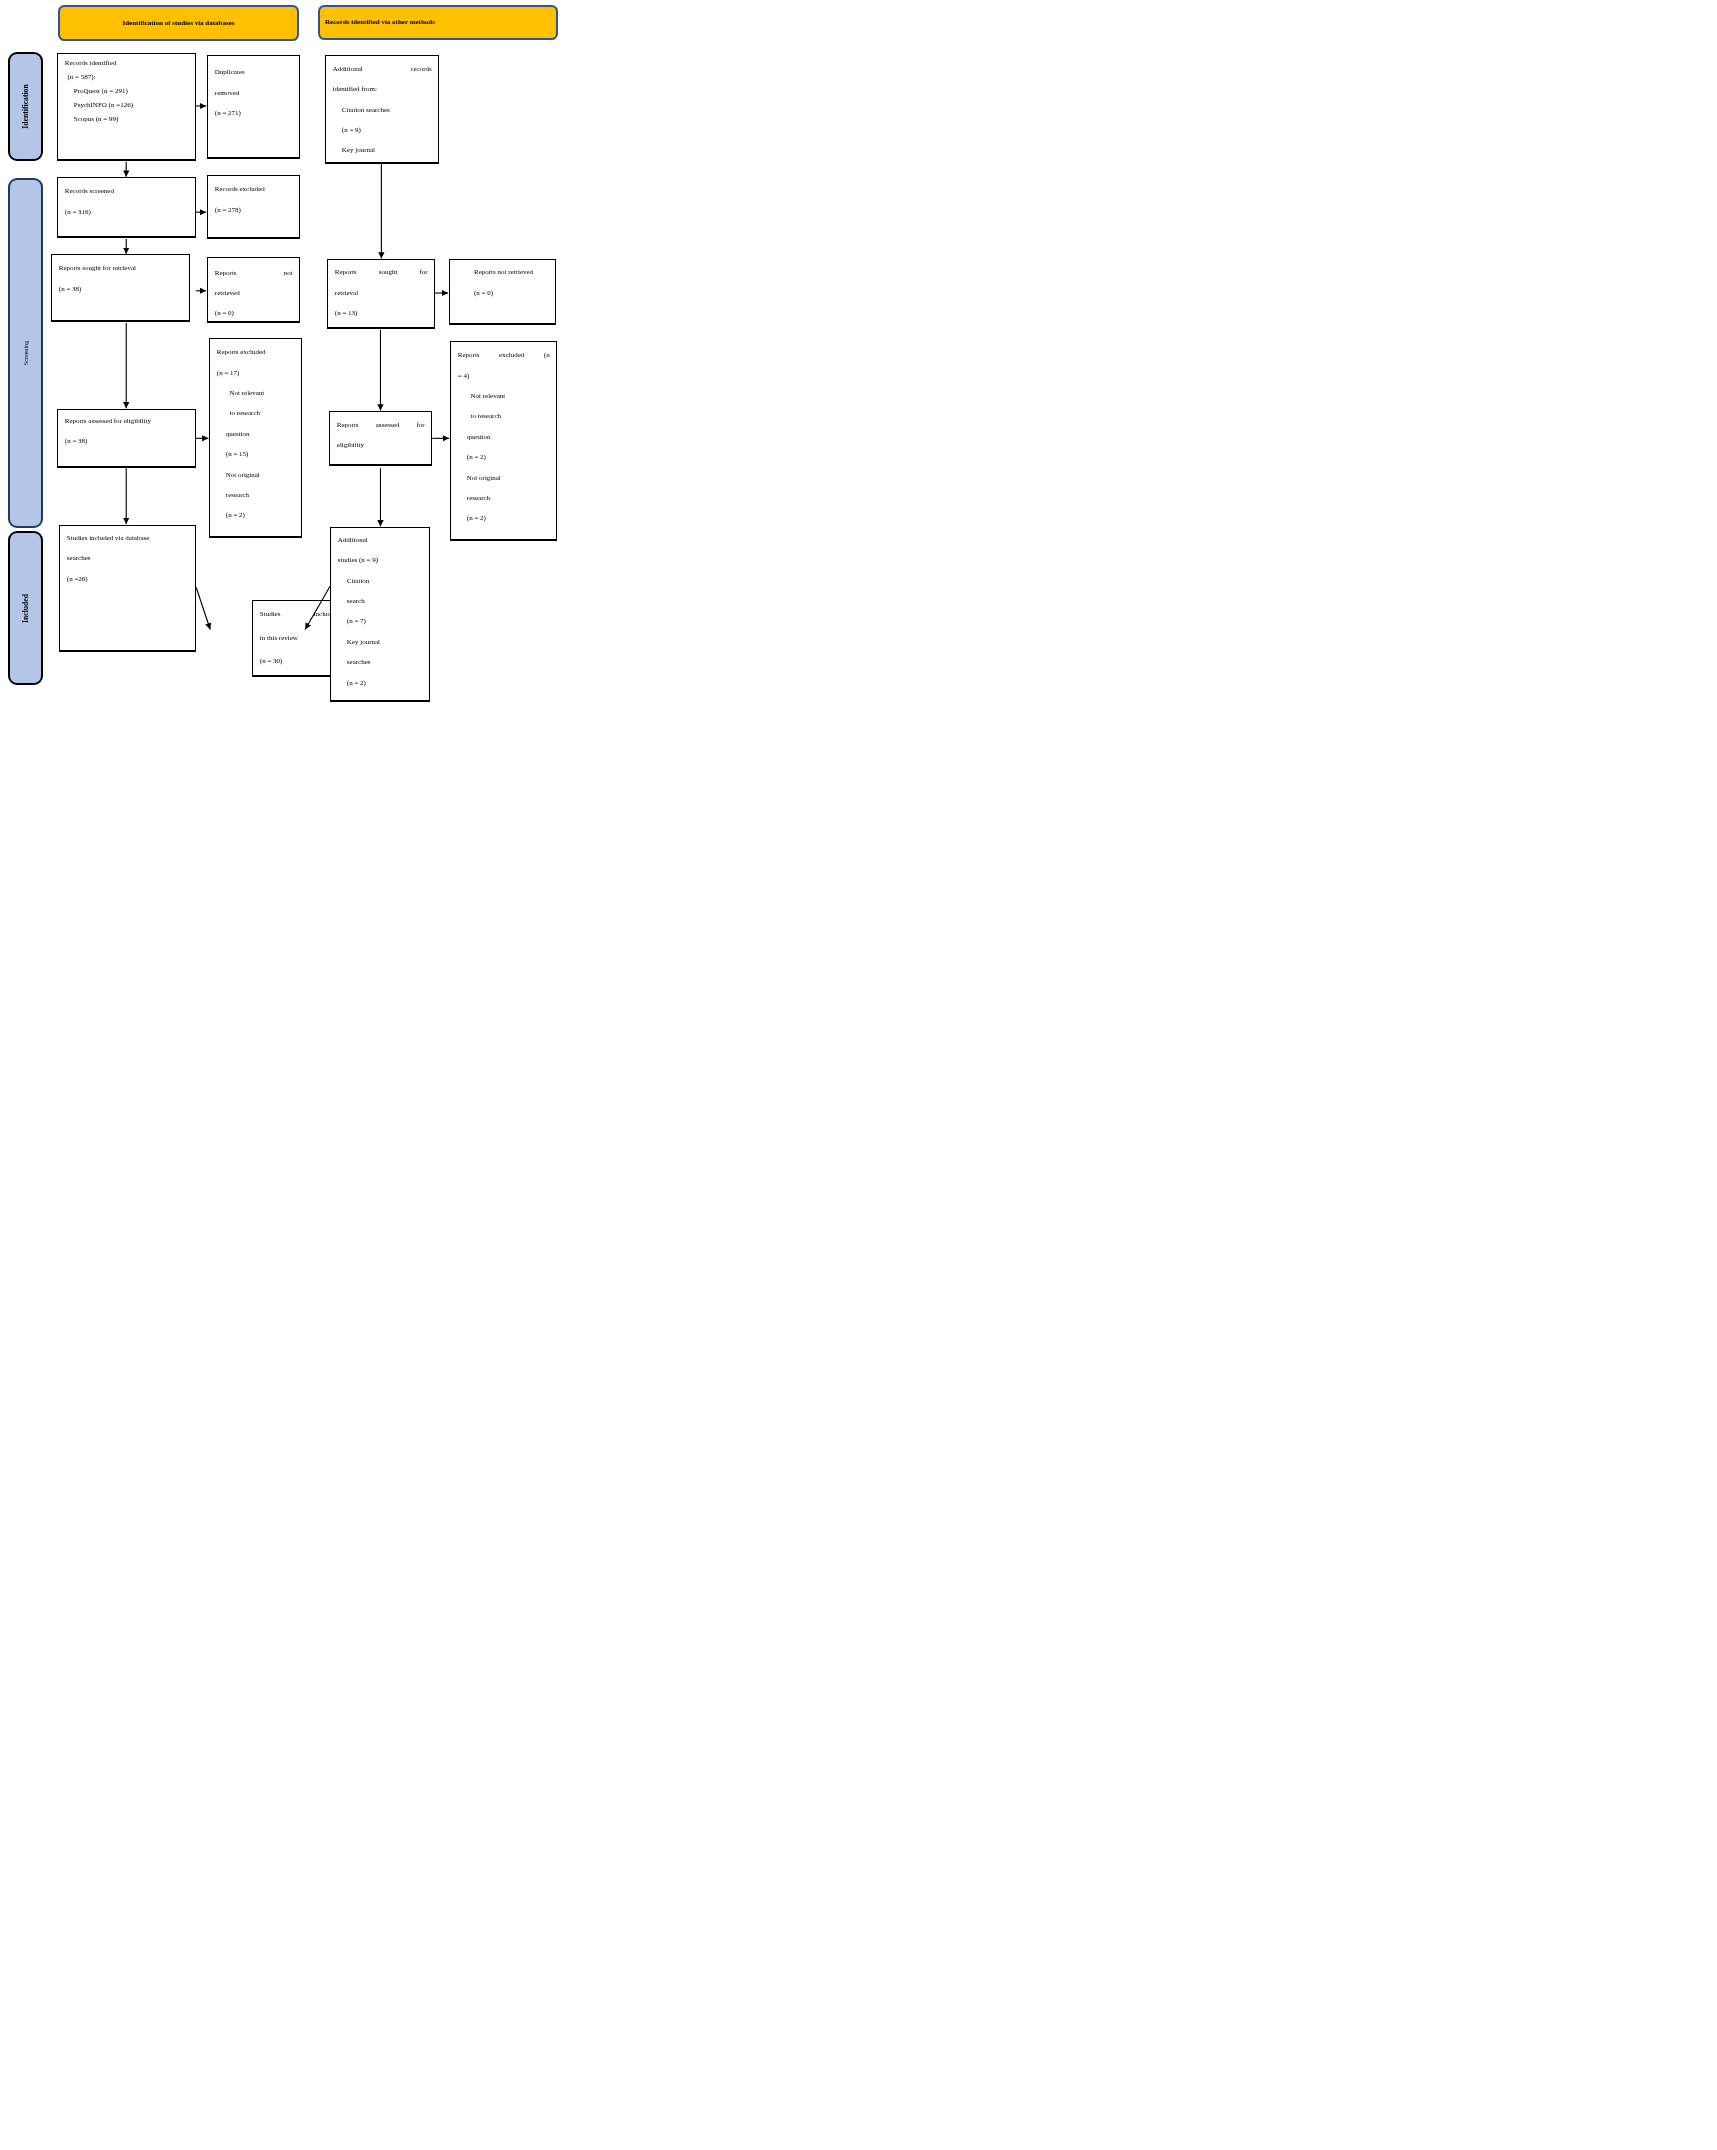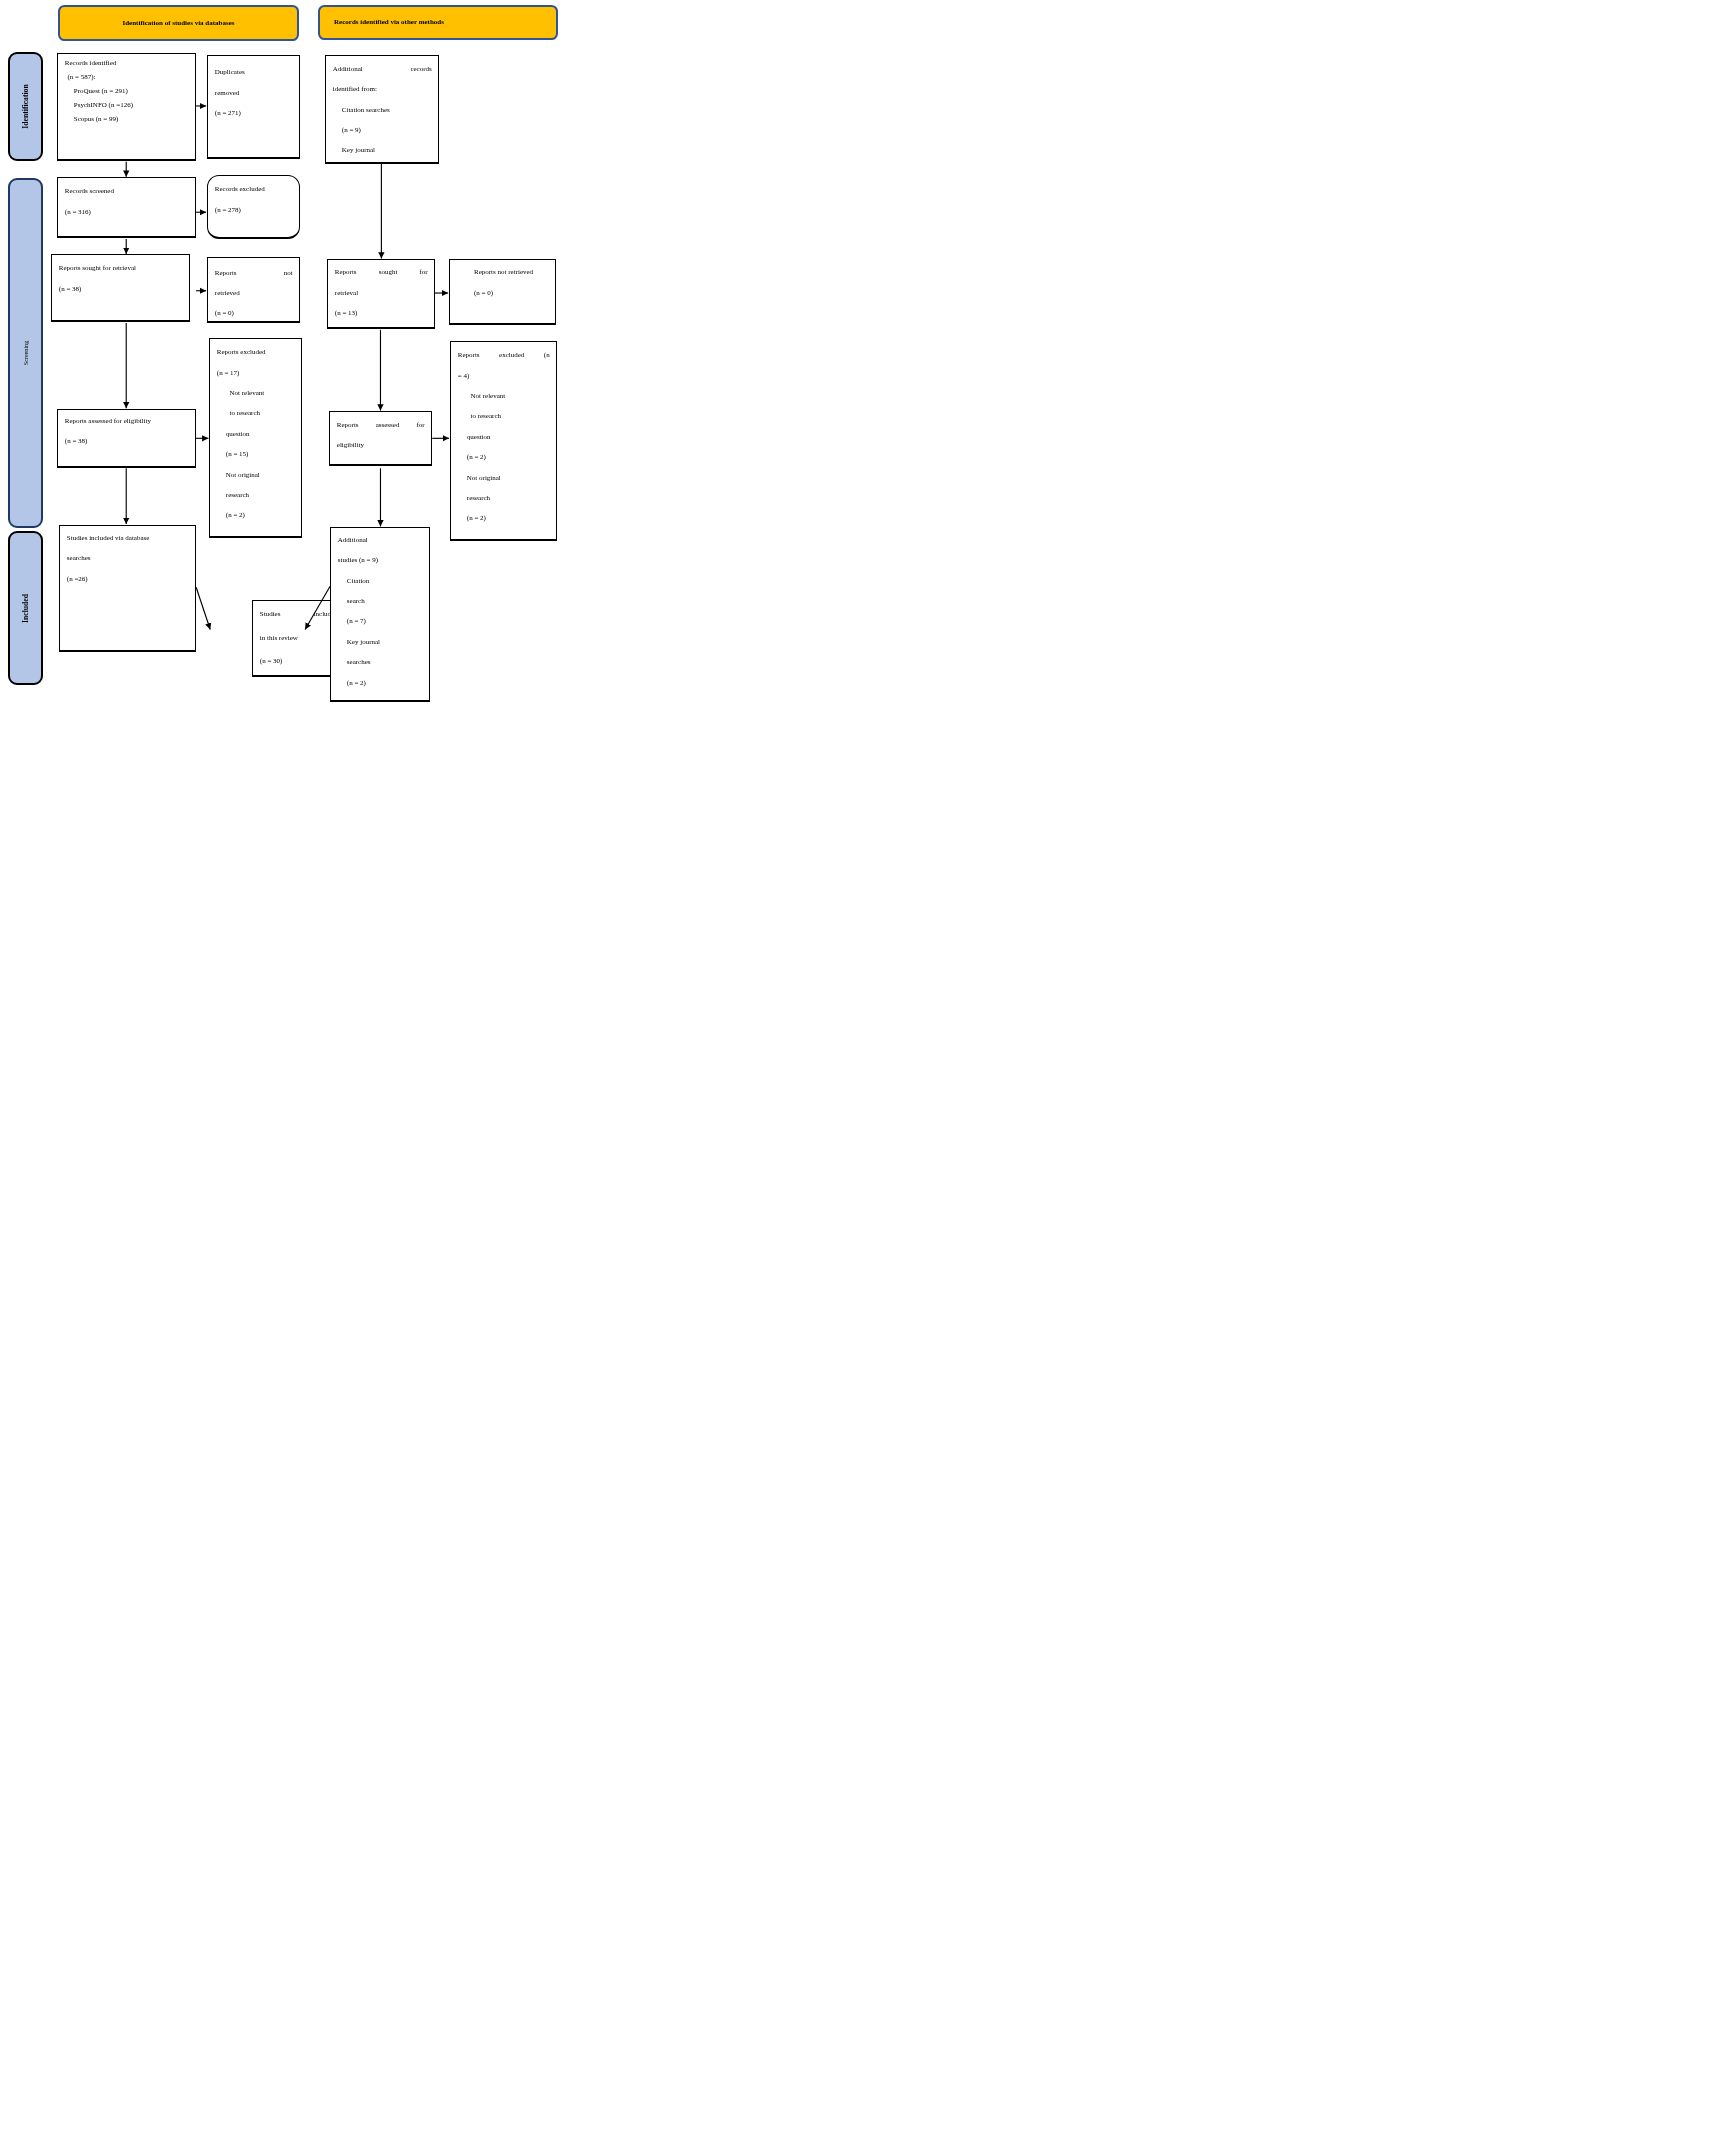--- a/index.html
+++ b/index.html
@@ -18,21 +18,21 @@
     background:#FFC000;
     border:2.3px solid #2F5597;
     border-radius:6.4px;
     box-sizing:border-box;
     display:flex;
     align-items:center;
     font-weight:bold;
     font-size:7px;
   }
   #hdr-db{left:58px;top:4.5px;width:241px;height:36px;justify-content:center;}
-  #hdr-om{left:318px;top:4.5px;width:240px;height:35px;justify-content:flex-start;padding-left:14px;}
+  #hdr-om{left:318px;top:4.5px;width:240px;height:35px;justify-content:flex-start;padding-left:5px;}
   
   .stage{
     position:absolute;
     background:#B4C6E7;
     border:2.3px solid #000;
     border-radius:9px;
     box-sizing:border-box;
     display:flex;
     align-items:center;
     justify-content:center;
@@ -58,21 +58,21 @@
   .tight .ln{line-height:14px;}
   .lh52 .ln{line-height:23.6px;}
   .just{text-align:justify;text-align-last:justify;white-space:normal;padding-right:1.8px;}
   .ia{padding-left:2.7px;}
   .ib{padding-left:9px;}
   .i1{padding-left:12.7px;}
   .i2{padding-left:9px;}
   #bx-records-identified{left:57px;top:53px;width:139px;height:108px;padding-top:1.8px;}
   #bx-duplicates{left:207px;top:55px;width:93px;height:104px;padding-top:6.4px;}
   #bx-screened{left:57px;top:177px;width:139px;height:61px;}
-  #bx-records-excluded{left:207px;top:175px;width:93px;height:64px;border-radius:12px;}
+  #bx-records-excluded{left:207px;top:175px;width:93px;height:64px;}
   #bx-sought-db{left:51px;top:254px;width:139px;height:68px;}
   #bx-notret-db{left:207px;top:257px;width:93px;height:66px;padding-top:4.5px;}
   #bx-assessed-db{left:57px;top:409px;width:139px;height:59px;padding-top:0.9px;}
   #bx-excluded-db{left:209px;top:338px;width:93px;height:200px;}
   #bx-included-db{left:59px;top:525px;width:137px;height:127px;padding-top:1.8px;}
   #bx-included-review{left:211px;top:600px;width:93px;height:77px;padding-top:2.3px;margin-left:41px;}
   #bx-additional-records{left:325px;top:55px;width:114px;height:109px;padding-top:2.7px;}
   #bx-sought-other{left:327px;top:259px;width:108px;height:70px;padding-top:2.3px;}
   #bx-notret-other{left:449px;top:259px;width:107px;height:66px;padding-top:2.3px;padding-left:24px;}
   #bx-assessed-other{left:329px;top:411px;width:103px;height:55px;padding-top:2.7px;}

